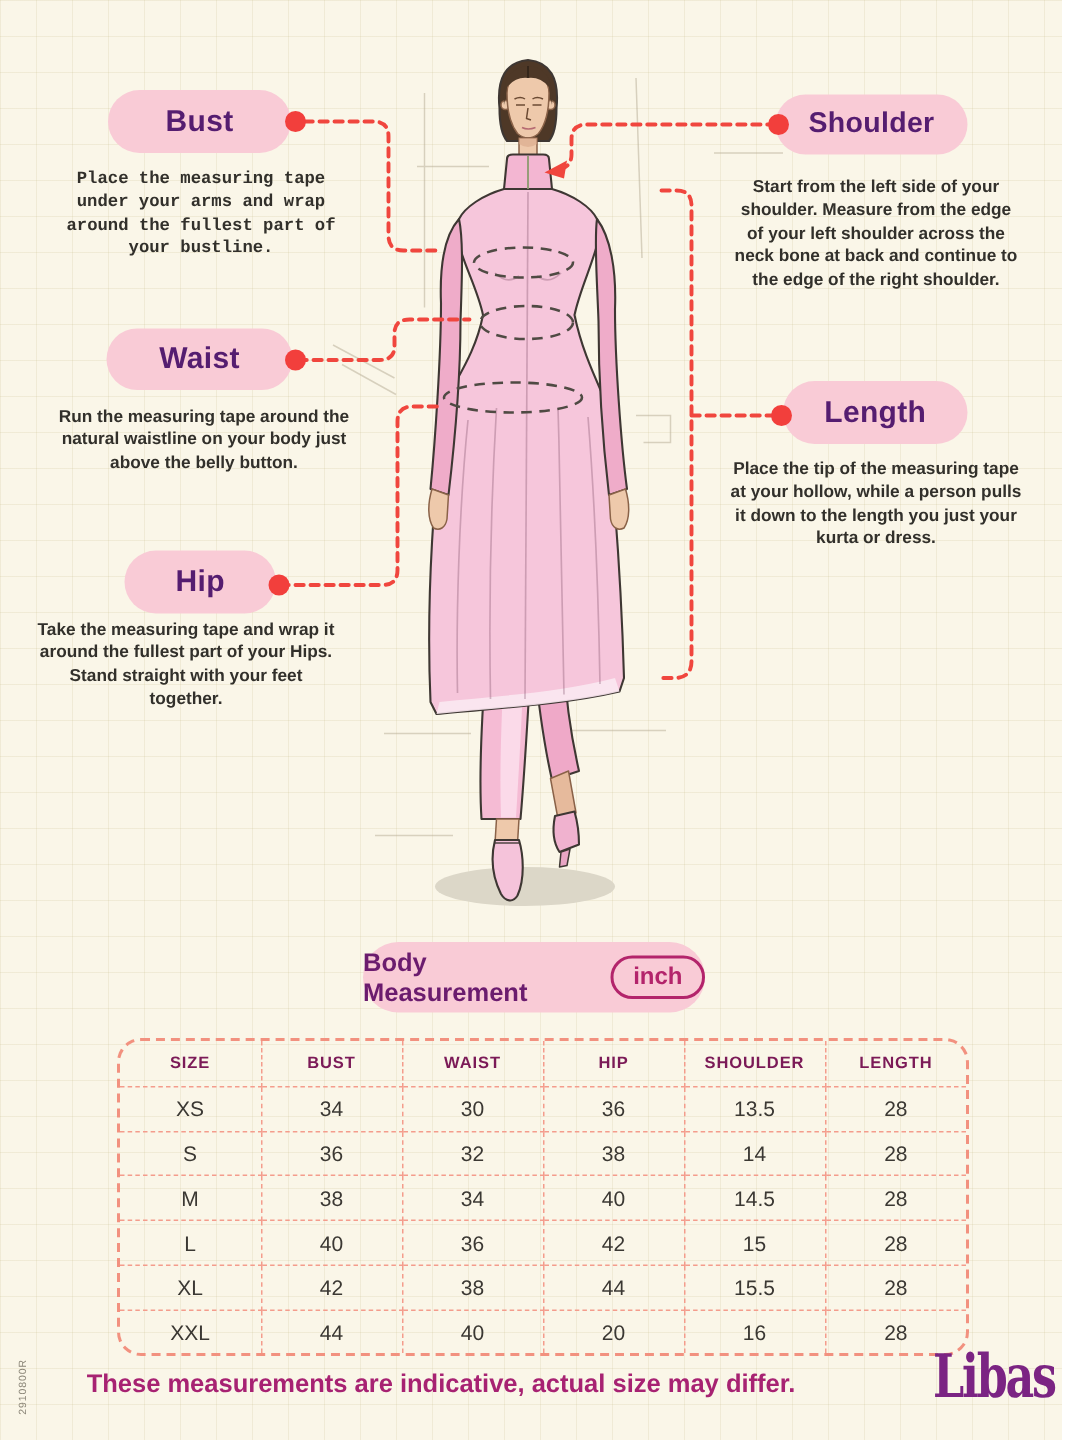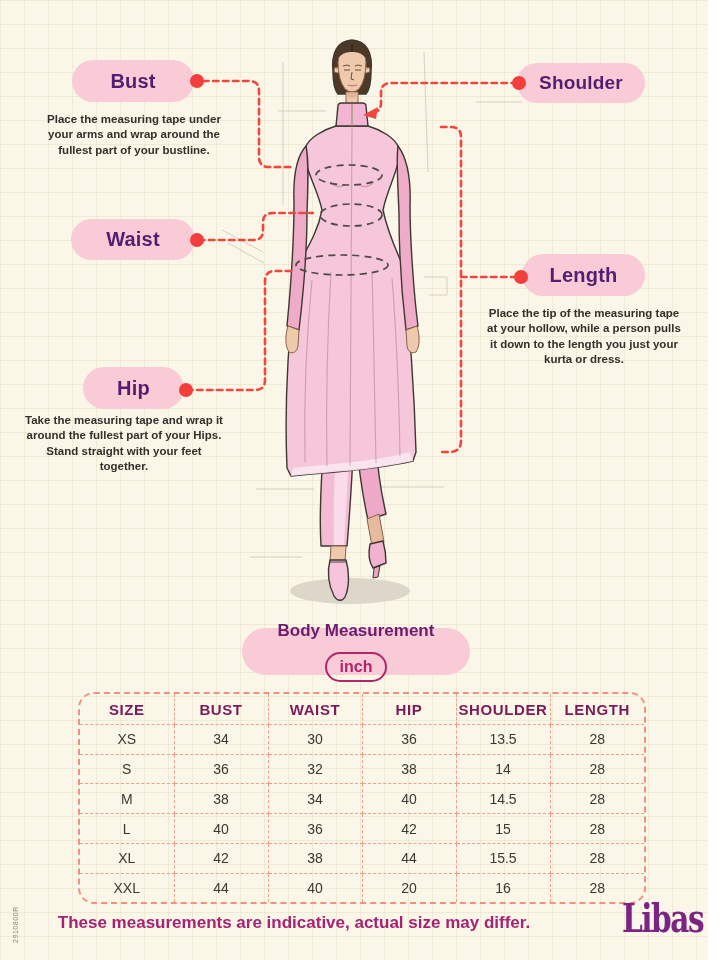--- a/index.html
+++ b/index.html
@@ -20,39 +20,39 @@
   }
   .desc{
     position:absolute;text-align:center;
     font-size:11.5px;line-height:1.34;font-weight:600;color:#32302B;
     z-index:2;
   }
   #fig-overlay{position:absolute;left:0;top:0;z-index:3;pointer-events:none;}
   
   #bm-pill{
     position:absolute;left:242px;top:628px;width:228px;height:47px;
-    background:#F9CBD6;border-radius:999px;display:flex;align-items:center;justify-content:center;gap:11px;z-index:2;flex-direction:column;
+    background:#F9CBD6;border-radius:999px;display:flex;align-items:center;justify-content:center;gap:11px;z-index:2;
   }
   #bm-title{font-size:17px;font-weight:800;color:#6B1C6E;}
   #bm-badge{
     border:2px solid #B3246B;border-radius:999px;padding:3px 13px;
     font-size:16px;font-weight:800;color:#B3246B;line-height:1.2;
   }
   
   #table-wrap{
     position:absolute;left:78px;top:692px;width:564px;height:208px;
     border:2px dashed #F2917F;border-radius:16px;z-index:2;overflow:hidden;
   }
   #size-table{width:100%;height:100%;border-collapse:collapse;table-layout:fixed;}
   #size-table th,#size-table td{
     border:1.6px dashed #F49C8C;text-align:center;vertical-align:middle;padding:0;
   }
   #size-table tr>*:first-child{border-left:none;}
   #size-table tr>*:last-child{border-right:none;}
-  #size-table thead th{border-top:none;height:30px;font-size:15px;font-weight:800;color:#7B1A57;letter-spacing:.6px;}
+  #size-table thead th{border-top:none;height:30px;font-size:11px;font-weight:800;color:#7B1A57;letter-spacing:.6px;}
   #size-table tbody tr:last-child td{border-bottom:none;}
   #size-table td{font-size:14px;font-weight:500;color:#3B3833;}
   #footer-note{
     position:absolute;left:0;right:120px;top:913px;text-align:center;
     font-size:17px;font-weight:700;color:#A72272;z-index:2;
   }
   #brand-logo{
     position:absolute;left:622px;top:898px;z-index:2;
     font-family:"DejaVu Serif",serif;font-weight:bold;font-size:40px;color:#7B2483;
     letter-spacing:-2px;transform:scaleX(.74);transform-origin:left top;line-height:1;
@@ -64,34 +64,36 @@
   }
 </style>
 </head>
 <body>
 
 <div id="canvas">
 
   <div class="pill" style="left:72px;top:60px;width:122px;height:42px;">
     <span>Bust</span>
   </div>
-  <div class="desc" style="left:44px;top:112px;width:180px;">Place the measuring tape under your arms and wrap around the fullest part of your bustline.</div>
+  <div class="desc" style="left:44px;top:112px;width:180px;font-family:Liberation Mono, monospace;">Place the measuring tape under your arms and wrap around the fullest part of your bustline.</div>
 
   <div class="pill" style="left:71px;top:219px;width:124px;height:41px;">
     <span>Waist</span>
   </div>
+  <div class="desc" style="left:31px;top:271px;width:210px;">Run the measuring tape around the natural waistline on your body just above the belly button.</div>
 
   <div class="pill" style="left:83px;top:367px;width:101px;height:42px;">
     <span>Hip</span>
   </div>
   <div class="desc" style="left:24px;top:413px;width:200px;">Take the measuring tape and wrap it around the fullest part of your Hips. Stand straight with your feet together.</div>
 
   <div class="pill" style="left:517px;top:63px;width:128px;height:40px;font-size:19px;">
     <span>Shoulder</span>
   </div>
+  <div class="desc" style="left:487px;top:118px;width:194px;">Start from the left side of your shoulder. Measure from the edge of your left shoulder across the neck bone at back and continue to the edge of the right shoulder.</div>
 
   <div class="pill" style="left:522px;top:254px;width:123px;height:42px;">
     <span>Length</span>
   </div>
   <div class="desc" style="left:487px;top:306px;width:194px;">Place the tip of the measuring tape at your hollow, while a person pulls it down to the length you just your kurta or dress.</div>
 
   <svg id="fig-overlay" width="720" height="960" viewBox="0 0 720 960">
 
     <g stroke="#B5AB94" stroke-width="1" opacity="0.5" fill="none">
       <path d="M278 111 H326"></path>

